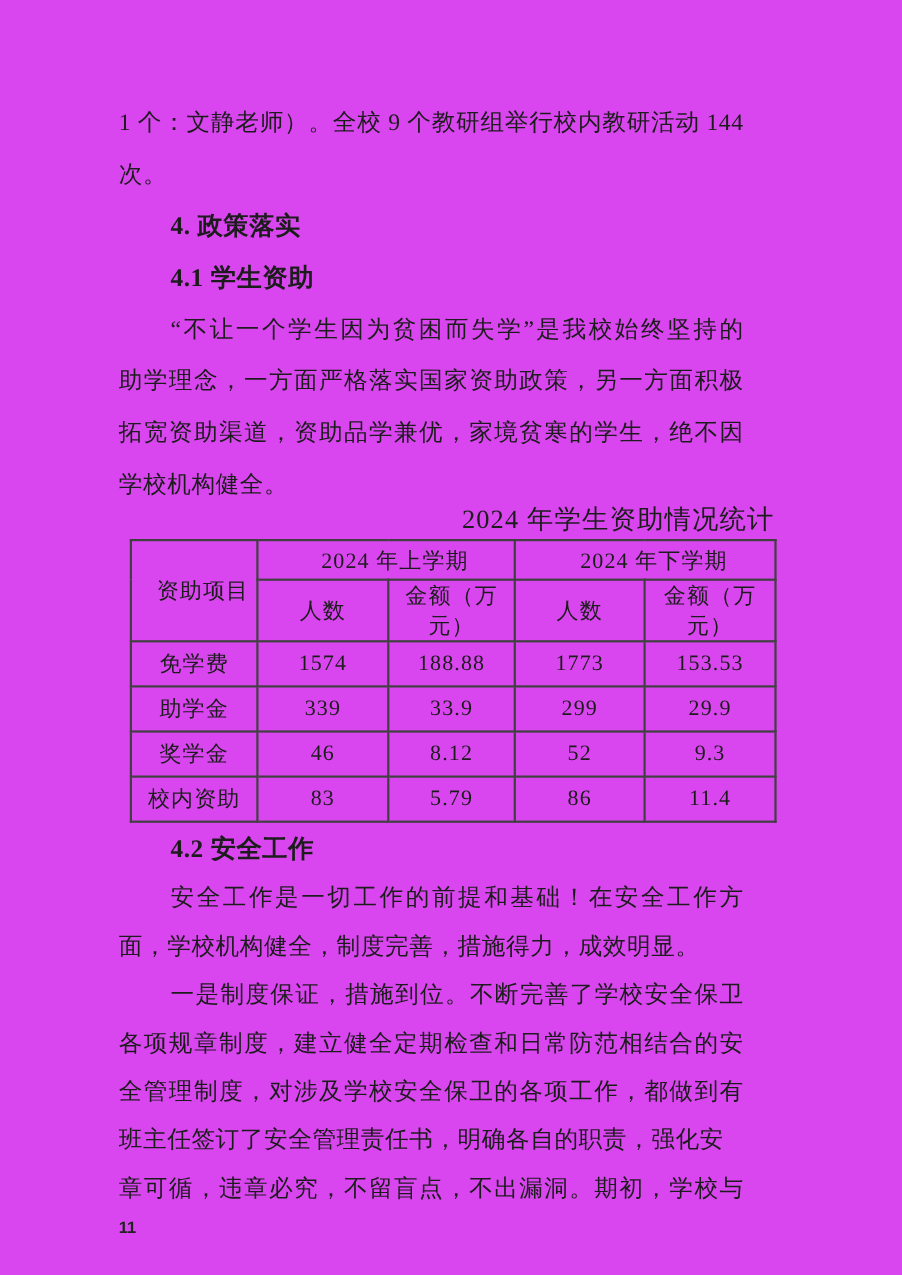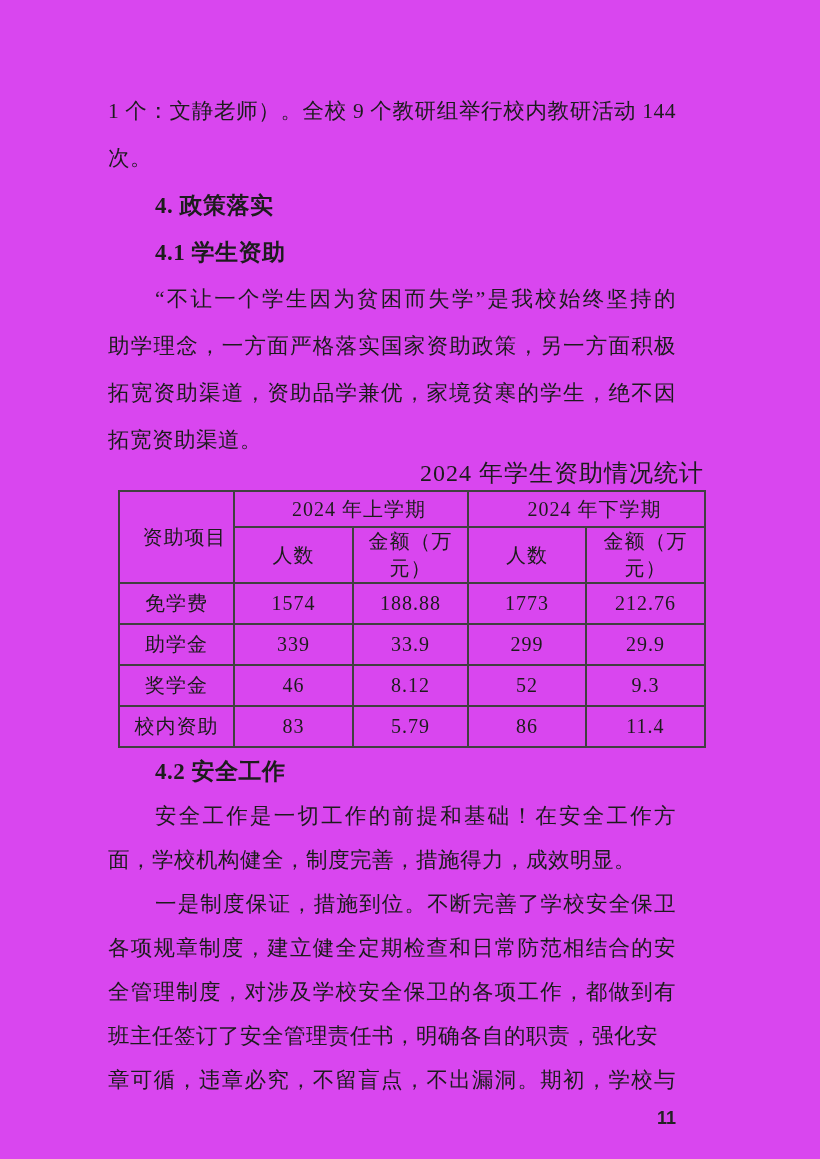--- a/index.html
+++ b/index.html
@@ -53,22 +53,22 @@
     font-size: 20px;
     padding: 0;
     letter-spacing: 1px;
   }
   tr.hrow1 td { height: 34px; padding-left: 16px; }
   tr.hrow2 td { height: 42px; }
   tr.drow  td { height: 39px; }
   .heading.post { margin-top: 2px; }
   .page-number {
     margin-top: 6px;
-    text-align: right;
-    font-size: 18px;
+    text-align: left;
+    font-size: 15px;
     font-weight: bold;
     font-family: "Liberation Sans", "DejaVu Sans", sans-serif;
     color: #222;
   }
 </style>
 </head>
 <body>
 
 <div class="page">
 
@@ -77,21 +77,21 @@
     <div class="line lastline">次。</div>
   </div>
 
   <div class="heading">4. 政策落实</div>
   <div class="heading">4.1 学生资助</div>
 
   <div>
     <div class="line indent">“不让一个学生因为贫困而失学”是我校始终坚持的</div>
     <div class="line">助学理念，一方面严格落实国家资助政策，另一方面积极</div>
     <div class="line">拓宽资助渠道，资助品学兼优，家境贫寒的学生，绝不因</div>
-    <div class="line lastline">拓宽资助渠道。</div>
+    <div class="line lastline">学校机构健全。</div>
   </div>
 
   <div class="table-block">
     <div class="table-title">2024 年学生资助情况统计</div>
     <table class="stats">
       <colgroup>
         <col style="width:115px">
           <col style="width:119px">
           <col style="width:115px">
           <col style="width:118px">
@@ -107,21 +107,21 @@
           <td>人数</td>
           <td>金额（万元）</td>
           <td>人数</td>
           <td>金额（万元）</td>
         </tr>
         <tr class="drow">
           <td>免学费</td>
           <td>1574</td>
           <td>188.88</td>
           <td>1773</td>
-          <td>212.76</td>
+          <td>153.53</td>
         </tr>
         <tr class="drow">
           <td>助学金</td>
           <td>339</td>
           <td>33.9</td>
           <td>299</td>
           <td>29.9</td>
         </tr>
         <tr class="drow">
           <td>奖学金</td>

